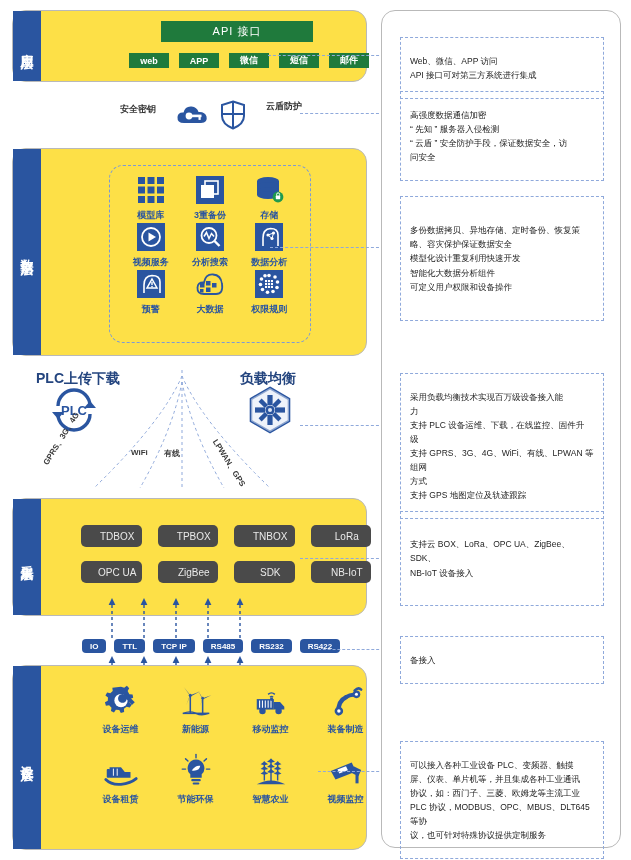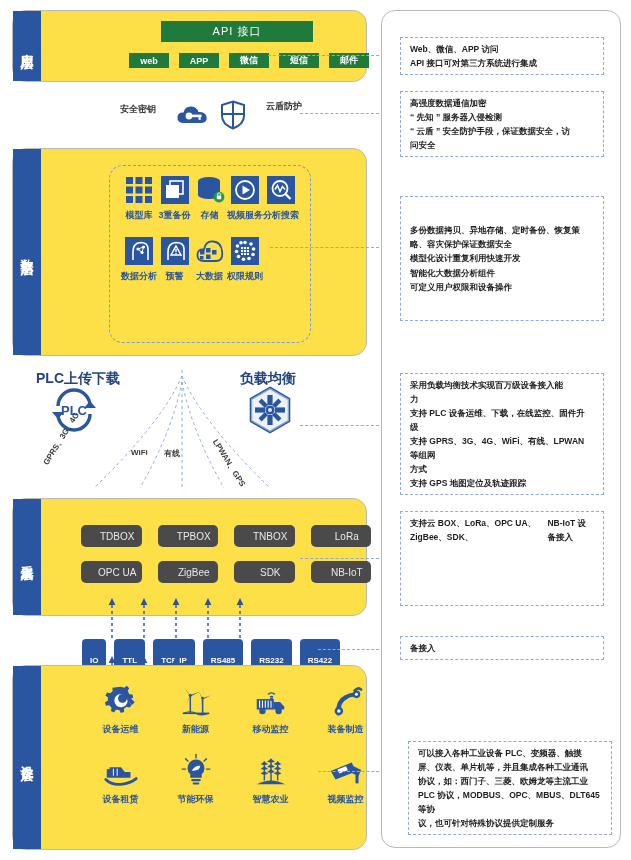--- a/index.html
+++ b/index.html
@@ -60,22 +60,21 @@
   .sec-label{font-size:9px;font-weight:bold;color:#333;}
 
   
   #data-layer{top:148px;height:208px;}
   .inner-dashed{
     position:absolute;left:68px;top:16px;width:200px;height:176px;
     border:1px dashed #7b9ad6;border-radius:14px;
   }
   .icon-grid{
     position:absolute;left:80px;top:26px;width:178px;
-    display:grid;grid-template-columns:repeat(5,1fr);
-    row-gap:14px;
+    display:grid;grid-template-columns:repeat(3,1fr);
   }
   .icon-cell{display:flex;flex-direction:column;align-items:center;}
   .icon-cell .glyph{width:30px;height:30px;}
   .icon-cell .cap{
     margin-top:4px;font-size:9px;color:#2a55a0;font-weight:bold;
     white-space:nowrap;
   }
 
   
   #mid-band{position:absolute;left:12px;top:362px;width:355px;height:130px;}
@@ -92,21 +91,21 @@
     width:60px;height:22px;border-radius:5px;
     background:#4a4a4a;color:#e9e9e9;
     display:flex;align-items:center;justify-content:center;
     font-size:10px;
     padding-left:12px;
   }
 
   
   #proto-row{position:absolute;left:82px;top:639px;display:flex;gap:8px;}
   .proto-chip{
-    height:24px;padding:9px 8px;border-radius:4px;
+    height:14px;padding:0 8px;border-radius:4px;
     background:#2a55a0;color:#fff;
     display:flex;align-items:center;justify-content:center;
     font-size:8px;font-weight:bold;white-space:nowrap;
   }
 
   
   #dev-layer{top:665px;height:185px;}
   .dev-grid{
     position:absolute;left:42px;top:16px;width:300px;
     display:grid;grid-template-columns:repeat(4,1fr);row-gap:16px;
@@ -120,22 +119,22 @@
   
   #notes-col{
     position:absolute;left:381px;top:10px;width:240px;height:838px;
     border:1px solid #b9b9b9;border-radius:14px;background:#fff;
     box-sizing:border-box;
   }
   .note{
     position:absolute;left:18px;width:204px;
     border:1px dashed #8fa9db;
     box-sizing:border-box;
-    padding:4px 9px;
-    font-size:8.5px;line-height:1.65;color:#1d1d1d;font-weight:bold;
+    padding:16px 9px;
+    font-size:8.5px;line-height:1.65;color:#1d1d1d;
   }
   .note p{margin:0;}
 
   
   .conn{position:absolute;border-top:1px dashed #8fa9db;height:0;}
 
   svg{display:block;overflow:visible;}
 </style>
 </head>
 <body>
@@ -618,30 +617,30 @@
     <div class="note" style="top:362px;">
       <p>采用负载均衡技术实现百万级设备接入能</p>
       <p>力</p>
       <p>支持 PLC 设备运维、下载，在线监控、固件升</p>
       <p>级</p>
       <p>支持 GPRS、3G、4G、WiFi、有线、LPWAN 等组网</p>
       <p>方式</p>
       <p>支持 GPS 地图定位及轨迹跟踪</p>
     </div>
 
-    <div class="note" style="top:500px;height:95px;display:flex;flex-direction:row;justify-content:center;">
+    <div class="note" style="top:500px;height:95px;display:flex;flex-direction:column;justify-content:center;">
       <p>支持云 BOX、LoRa、OPC UA、ZigBee、SDK、</p>
       <p>NB-IoT 设备接入</p>
     </div>
 
     <div class="note" style="top:625px;">
       <p>备接入</p>
     </div>
 
-    <div class="note" style="top:730px;margin-left:8px;">
+    <div class="note" style="top:730px;">
       <p>可以接入各种工业设备 PLC、变频器、触摸</p>
       <p>屏、仪表、单片机等，并且集成各种工业通讯</p>
       <p>协议，如：西门子、三菱、欧姆龙等主流工业</p>
       <p>PLC 协议，MODBUS、OPC、MBUS、DLT645 等协</p>
       <p>议，也可针对特殊协议提供定制服务</p>
     </div>
 
   </div>
 
 </div>

